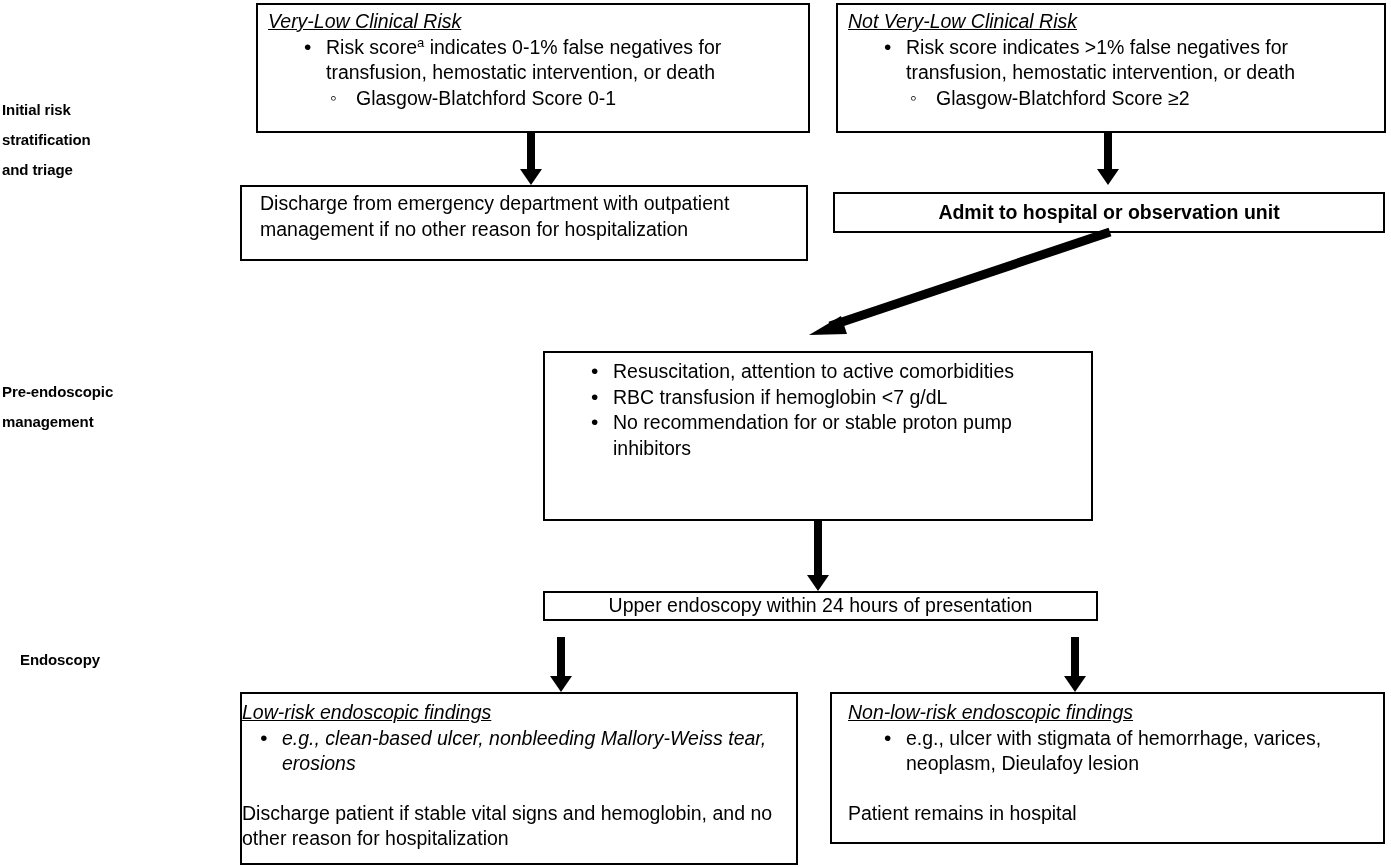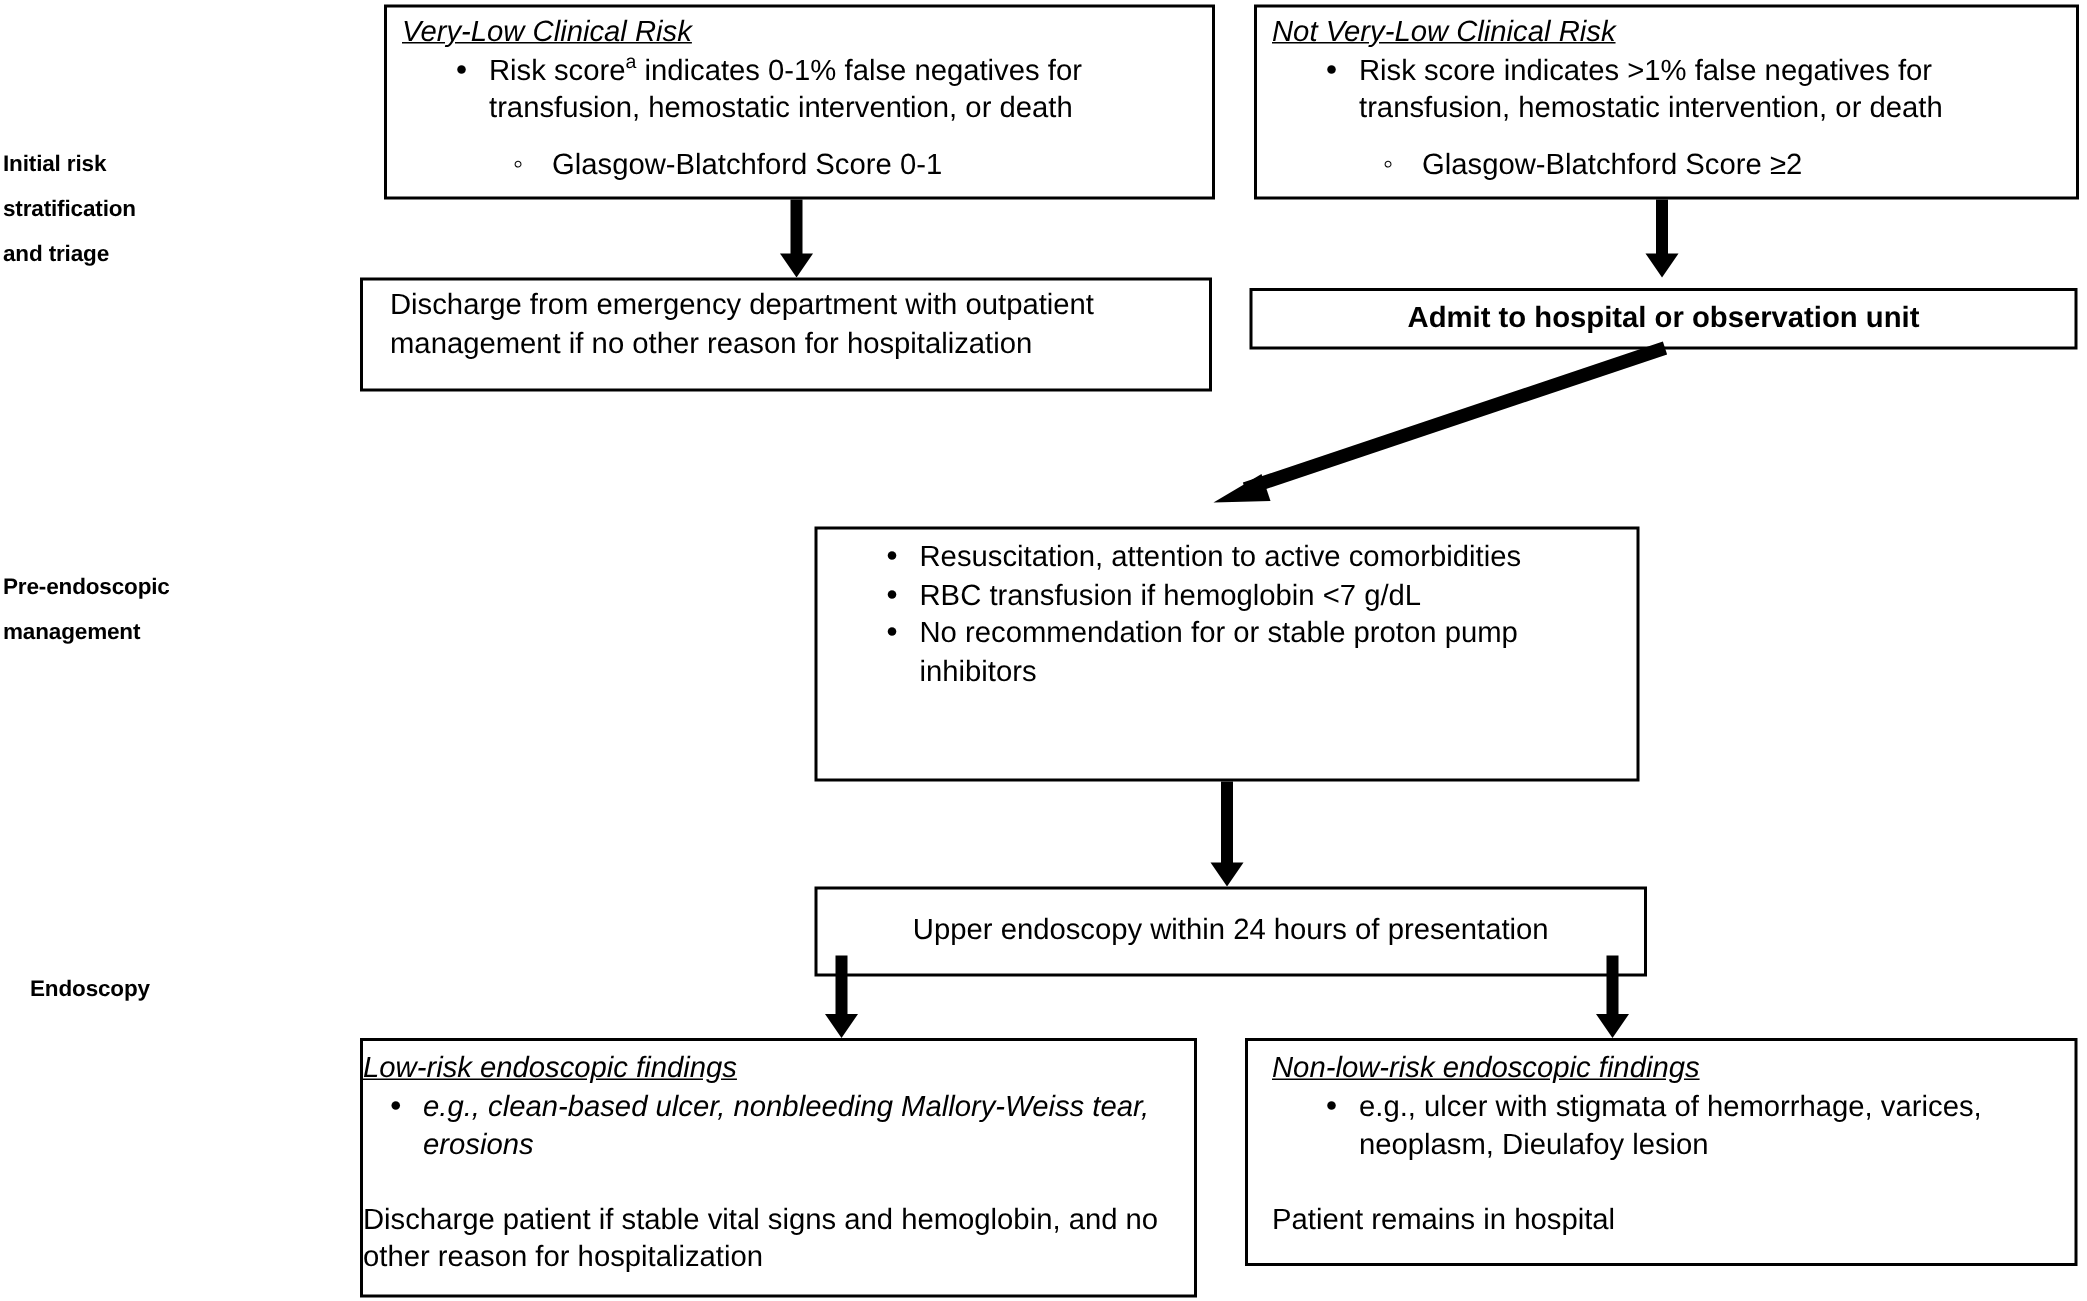--- a/index.html
+++ b/index.html
@@ -77,21 +77,21 @@
   ul.lvl1 > li::before {
     content: "\2022";
     position: absolute;
     left: 0;
     top: -1px;
     font-size: 21px;
     line-height: 25.5px;
   }
 
   ul.lvl2 {
-    margin: 12px;
+    margin: 0;
     padding: 0 0 0 62px;
     list-style: none;
   }
   ul.lvl2 > li {
     position: relative;
     padding-left: 26px;
   }
   ul.lvl2 > li::before {
     content: "\25E6";
     position: absolute;
@@ -212,21 +212,21 @@
         <li>No recommendation for or stable proton pump inhibitors</li>
       </ul>
     </div>
   </div>
 
   <div class="arrow-v" style="left:804px; top:521px; width:28px; height:70px;">
     <div class="shaft" style="height:56px;"></div>
     <div class="head"></div>
   </div>
 
-  <div class="box" style="left:543px; top:591px; width:555px; height:60px; display:flex; align-items:center; justify-content:center;">
+  <div class="box" style="left:543px; top:591px; width:555px; height:30px; display:flex; align-items:center; justify-content:center;">
     <span>Upper endoscopy within 24 hours of presentation</span>
   </div>
 
   <div class="arrow-v" style="left:547px; top:637px; width:28px; height:55px;">
     <div class="shaft" style="height:41px;"></div>
     <div class="head"></div>
   </div>
 
   <div class="arrow-v" style="left:1061px; top:637px; width:28px; height:55px;">
     <div class="shaft" style="height:41px;"></div>

